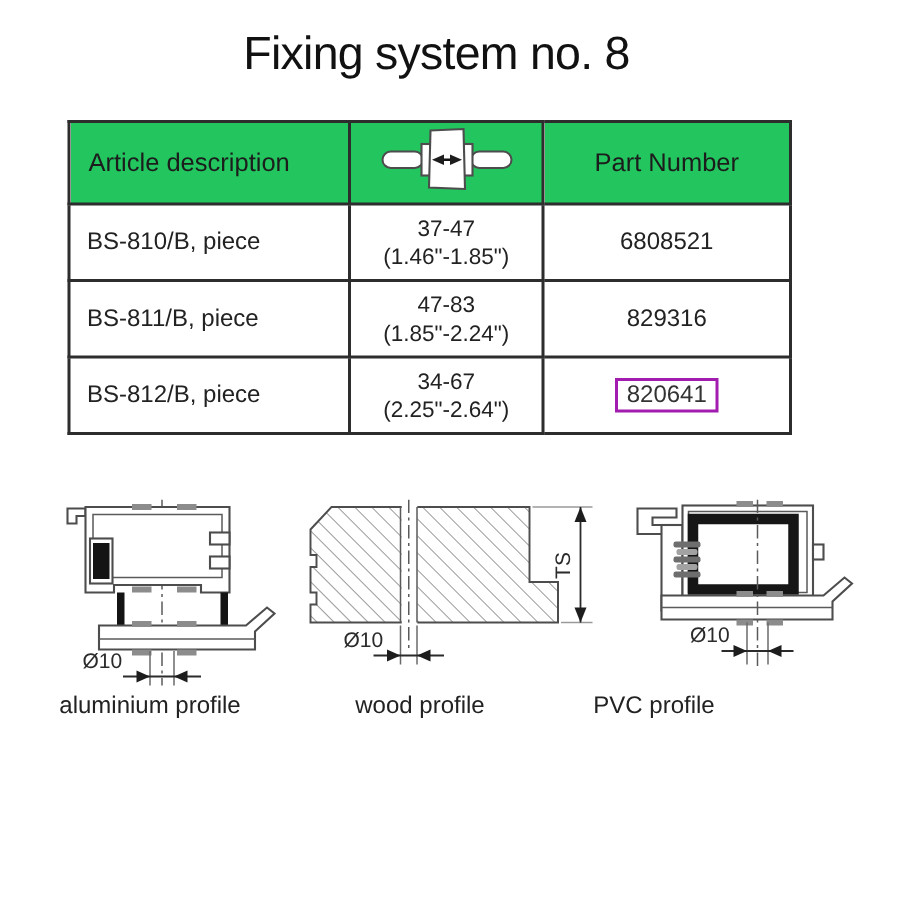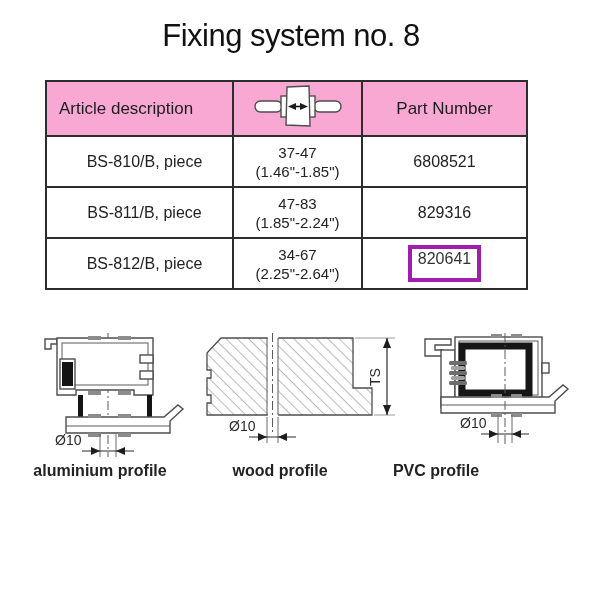--- a/index.html
+++ b/index.html
@@ -10,35 +10,35 @@
   .title{
     position:absolute;top:18px;left:0;width:582px;text-align:center;
     font-size:31px;font-weight:normal;letter-spacing:-0.5px;color:#111;
   }
   table.parts{
     position:absolute;left:45px;top:80px;border-collapse:collapse;table-layout:fixed;
   }
   table.parts td,table.parts th{
     border:2px solid #2d2d2d;overflow:hidden;vertical-align:middle;
   }
-  th{background:#f9a8d4;font-weight:normal;font-size:17px;color:#1c1c1c}
+  th{background:#22c55e;font-weight:normal;font-size:17px;color:#1c1c1c}
   th.c-article{width:172px;height:44px;text-align:left;padding-left:12px}
   th.c-span{width:125px;text-align:center}
   th.c-part{width:161px;text-align:center}
   td{height:47px;font-size:16px;color:#222;background:#fff}
-  td.article{text-align:center;padding-left:11px}
+  td.article{text-align:left;padding-left:11px}
   td.range{text-align:center;font-size:15px;line-height:19px}
   td.part{text-align:center}
   .part-highlight{
-    display:inline-block;border:4px solid #a21caf;padding:1px 6px 10px 6px;color:#333;
+    display:inline-block;border:2px solid #a21caf;padding:1px 6px 0 6px;color:#333;
   }
   .drawing{position:absolute}
   .dlabel{
     position:absolute;top:462px;width:160px;text-align:center;
-    font-size:16px;font-weight:bold;color:#222;
+    font-size:16px;font-weight:normal;color:#222;
   }
   
   .o{fill:#ffffff;stroke:#4d4d4d;stroke-width:1.4}
   .t{fill:none;stroke:#5a5a5a;stroke-width:1}
   .blk{fill:#141414;stroke:none}
   .pad{fill:#8c8c8c;stroke:none}
   .cl{stroke:#5a5a5a;stroke-width:1;stroke-dasharray:9 3 2 3;fill:none}
   .dim{stroke:#2b2b2b;stroke-width:1.2;fill:none}
   .ext{stroke:#9a9a9a;stroke-width:1;fill:none}
   .extd{stroke:#6a6a6a;stroke-width:1;fill:none}

